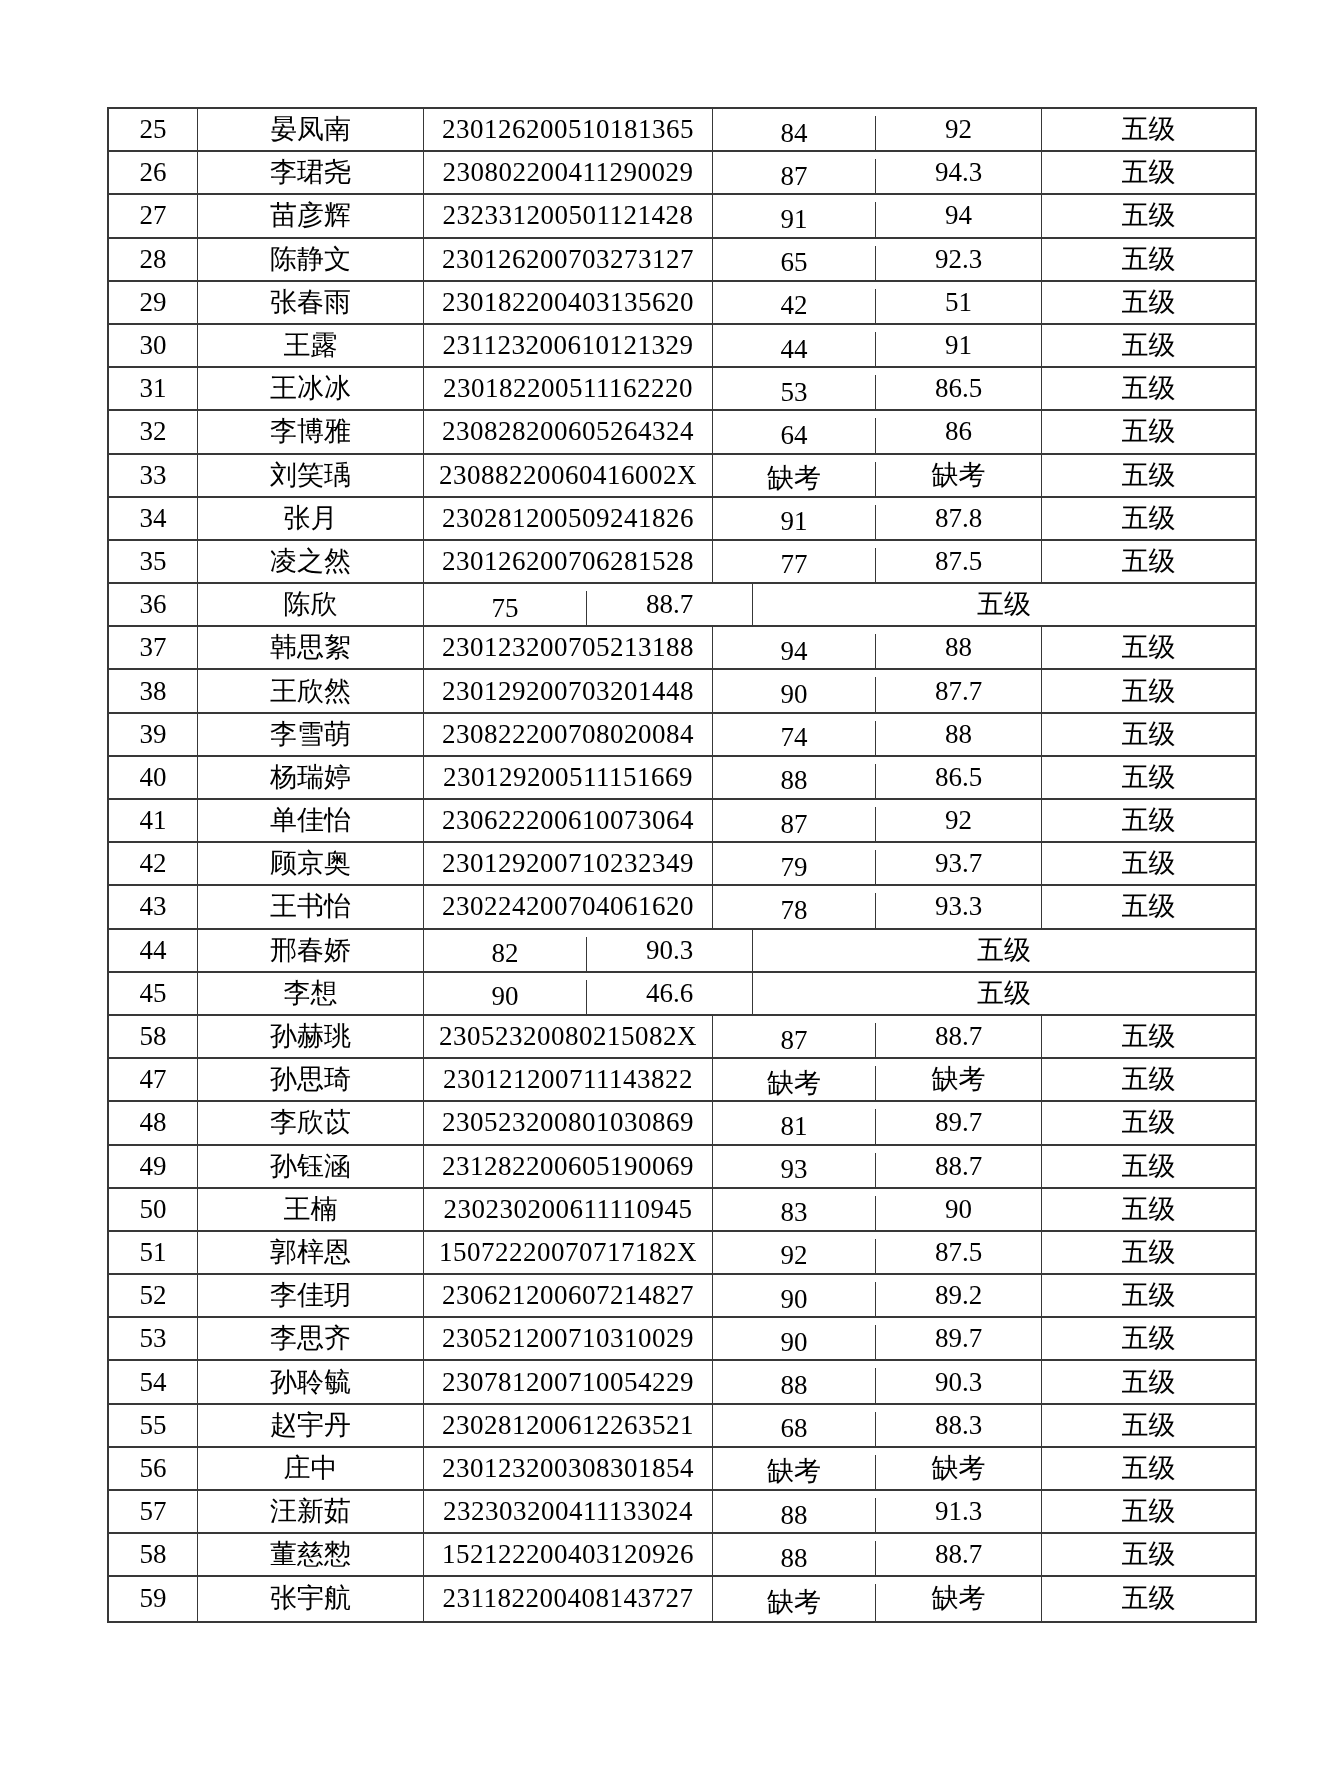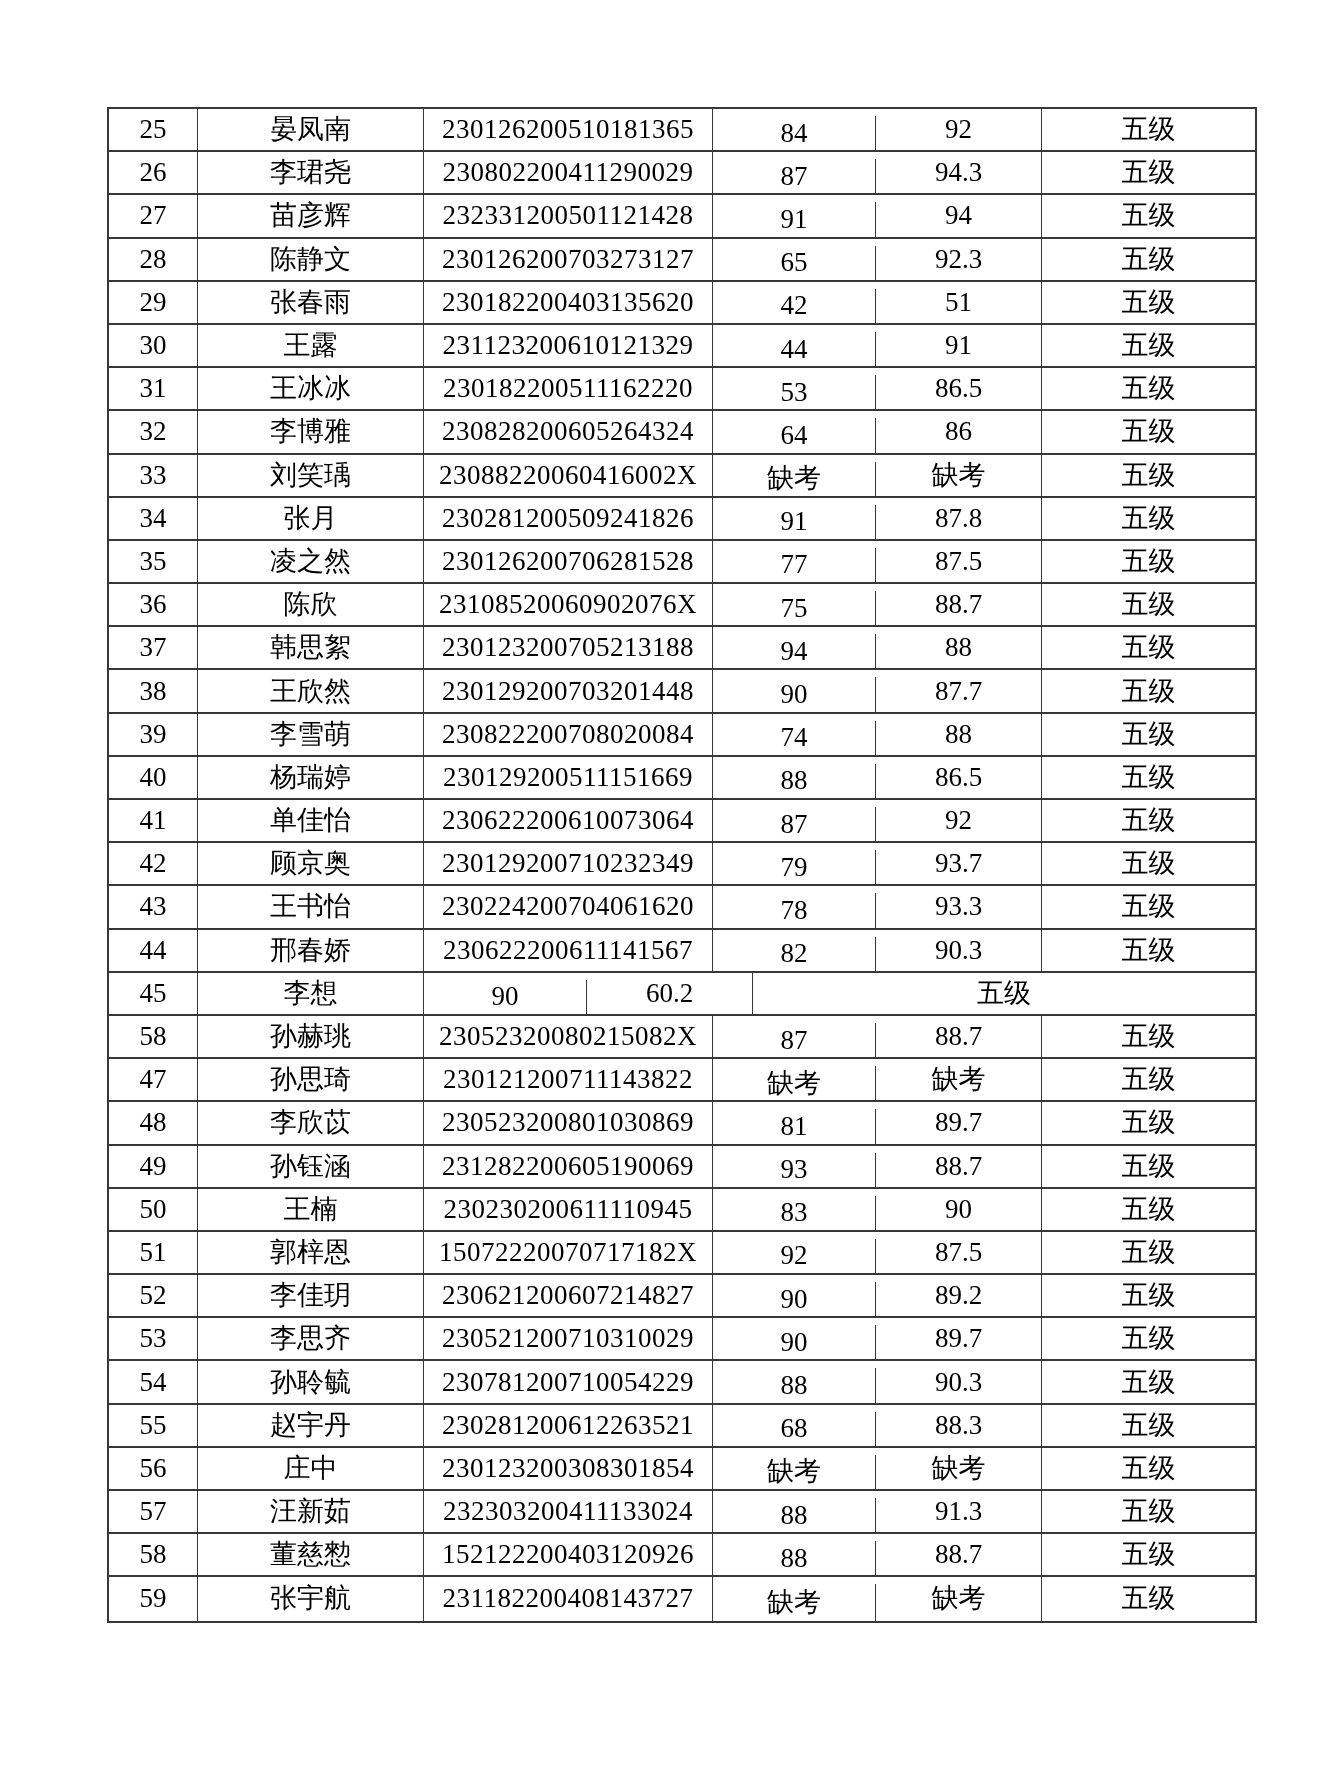--- a/index.html
+++ b/index.html
@@ -155,21 +155,20 @@
     <div class="cell c1">凌之然</div>
     <div class="cell c2">230126200706281528</div>
     <div class="cell c3">77</div>
     <div class="cell c4">87.5</div>
     <div class="cell c5">五级</div>
   </div>
 
   <div class="t-row">
     <div class="cell c0">36</div>
     <div class="cell c1">陈欣</div>
-    <div class="cell c2">23108520060902076X</div>
     <div class="cell c3">75</div>
     <div class="cell c4">88.7</div>
     <div class="cell c5">五级</div>
   </div>
 
   <div class="t-row">
     <div class="cell c0">37</div>
     <div class="cell c1">韩思絮</div>
     <div class="cell c2">230123200705213188</div>
     <div class="cell c3">94</div>
@@ -227,31 +226,30 @@
     <div class="cell c1">王书怡</div>
     <div class="cell c2">230224200704061620</div>
     <div class="cell c3">78</div>
     <div class="cell c4">93.3</div>
     <div class="cell c5">五级</div>
   </div>
 
   <div class="t-row">
     <div class="cell c0">44</div>
     <div class="cell c1">邢春娇</div>
-    <div class="cell c2">230622200611141567</div>
     <div class="cell c3">82</div>
     <div class="cell c4">90.3</div>
     <div class="cell c5">五级</div>
   </div>
 
   <div class="t-row">
     <div class="cell c0">45</div>
     <div class="cell c1">李想</div>
     <div class="cell c3">90</div>
-    <div class="cell c4">60.2</div>
+    <div class="cell c4">46.6</div>
     <div class="cell c5">五级</div>
   </div>
 
   <div class="t-row">
     <div class="cell c0">58</div>
     <div class="cell c1">孙赫珧</div>
     <div class="cell c2">23052320080215082X</div>
     <div class="cell c3">87</div>
     <div class="cell c4">88.7</div>
     <div class="cell c5">五级</div>

